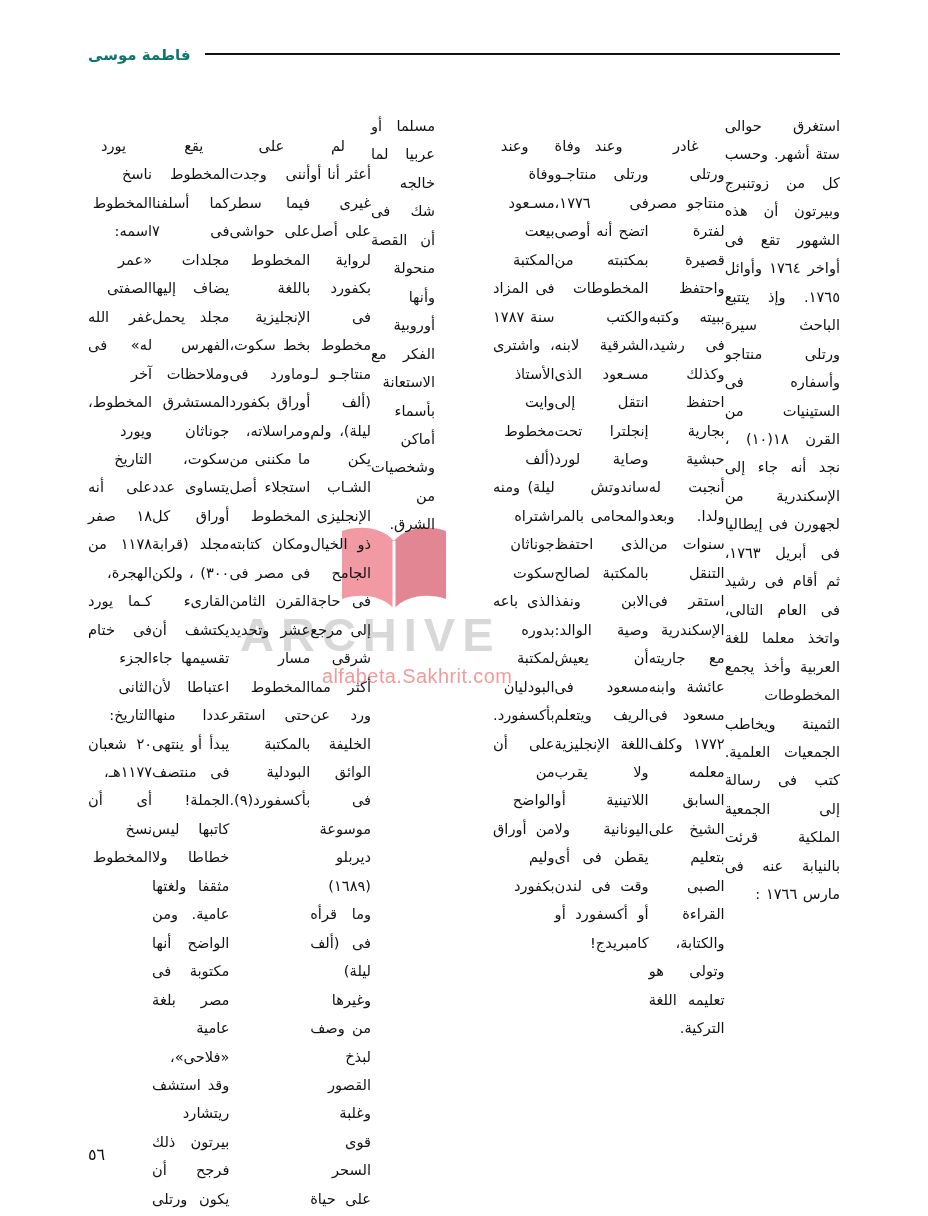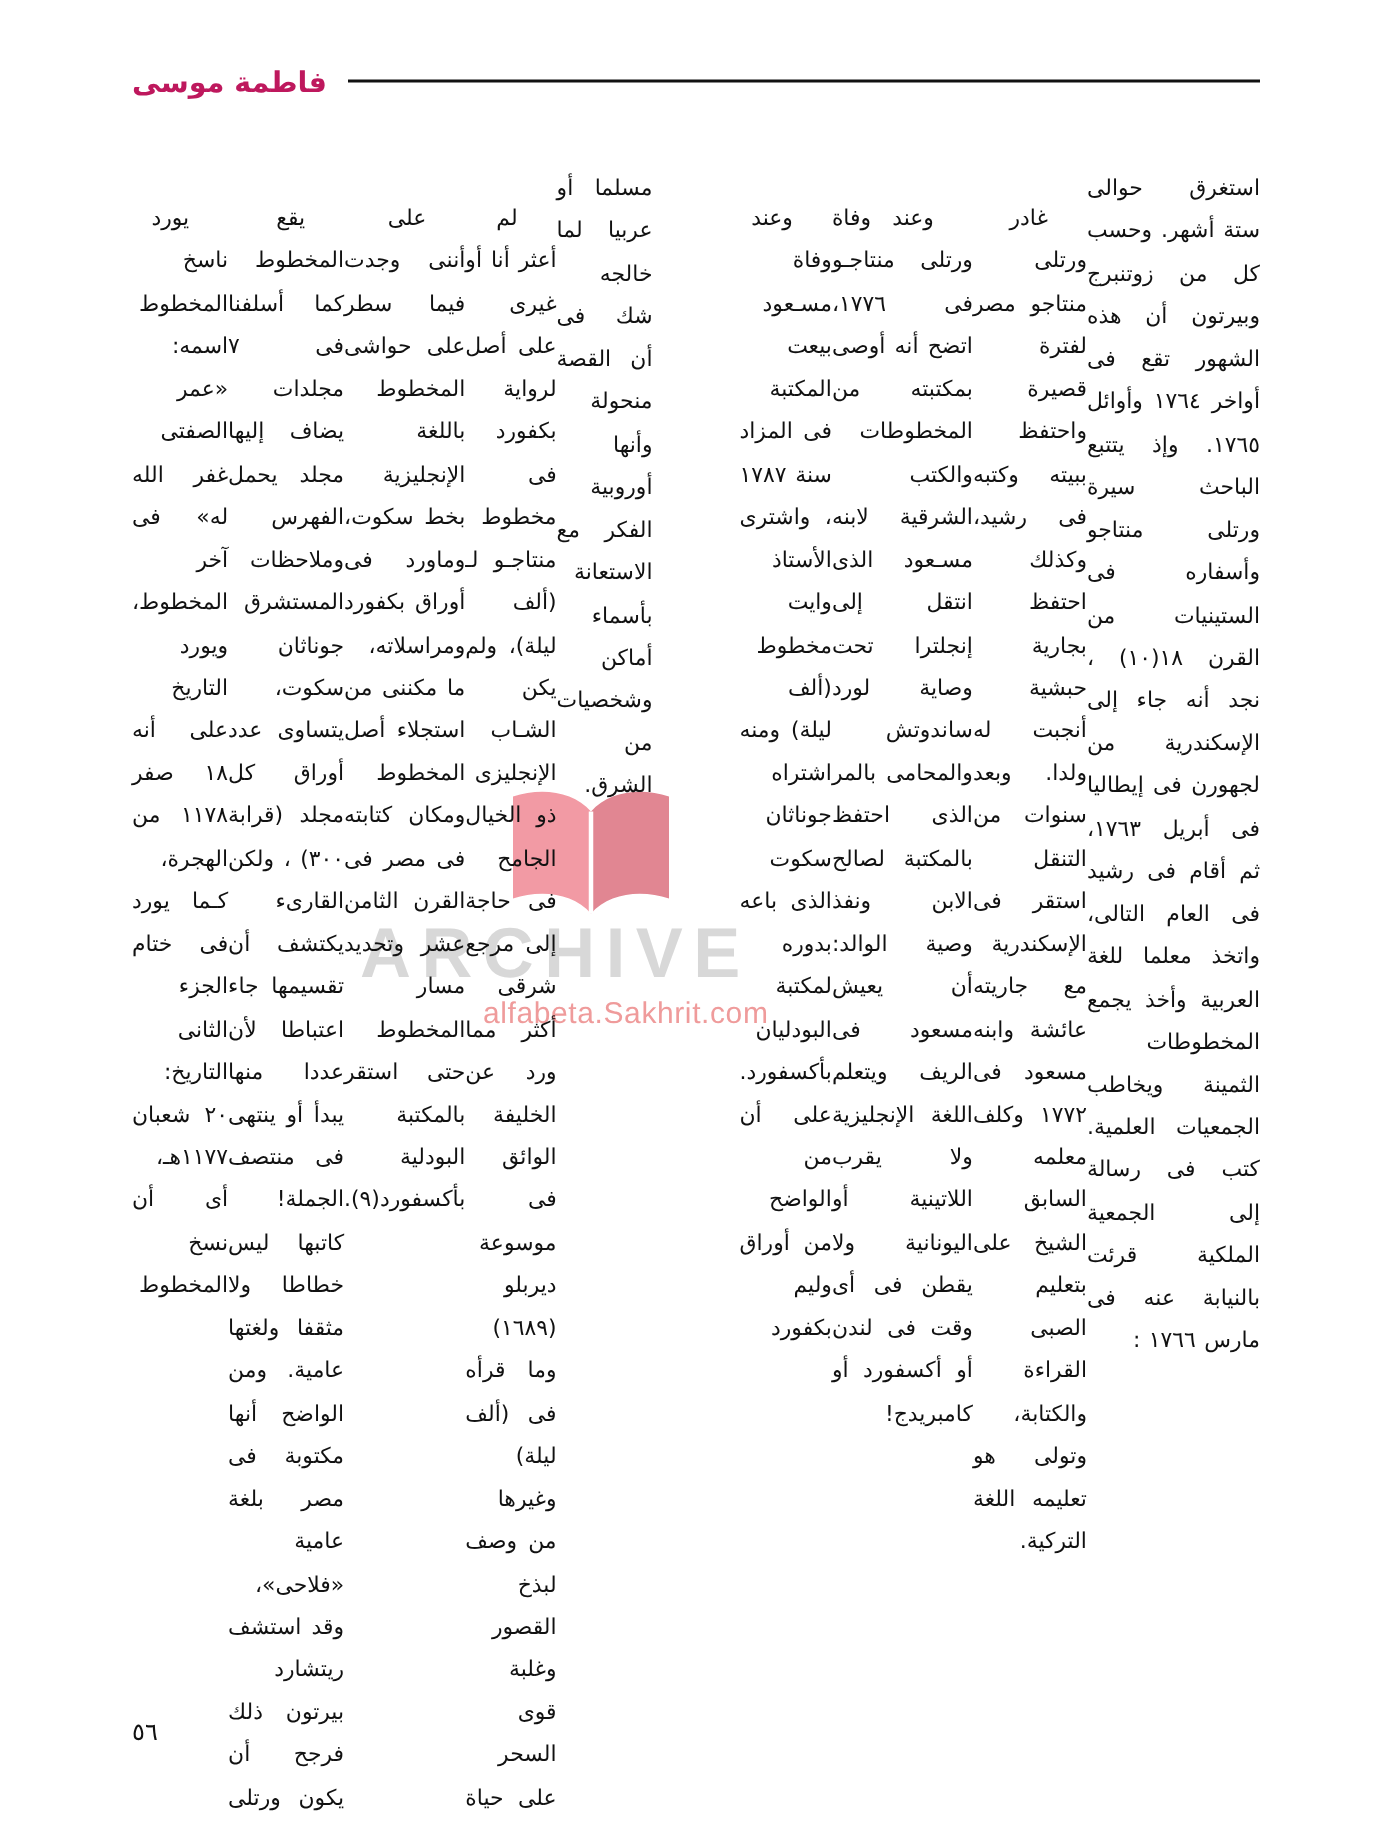--- a/index.html
+++ b/index.html
@@ -27,25 +27,25 @@
     top: 40px;
     right: 88px;
     left: 88px;
     height: 30px;
     display: flex;
     flex-direction: row;
     align-items: center;
     gap: 14px;
   }
   .header-title {
-    font-size: 19px;
+    font-size: 15px;
     font-weight: bold;
     white-space: nowrap;
     letter-spacing: 0.5px;
-    color: #be185d;
+    color: #0f766e;
   }
   .header-rule {
     flex: 1 1 auto;
     height: 2px;
     background: #111;
     margin-bottom: 3px;
   }
 
   
   .columns {

